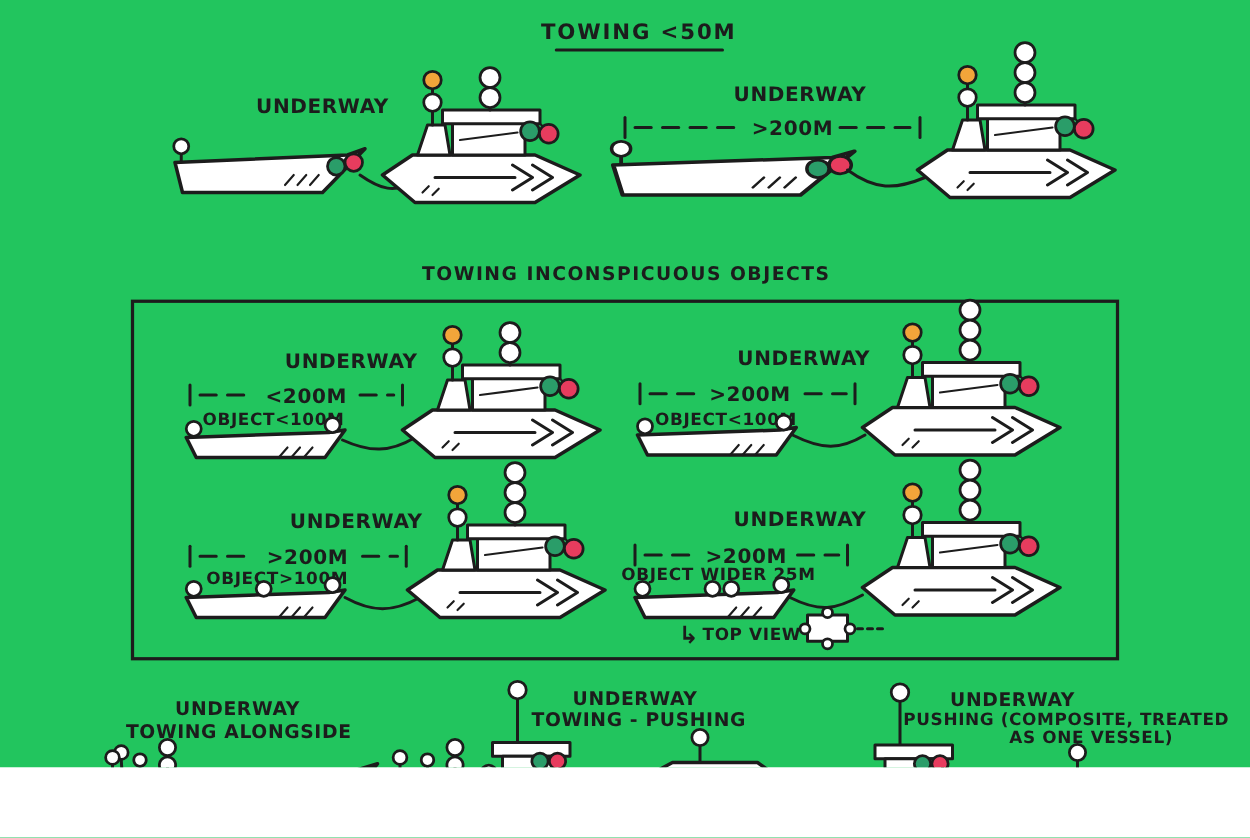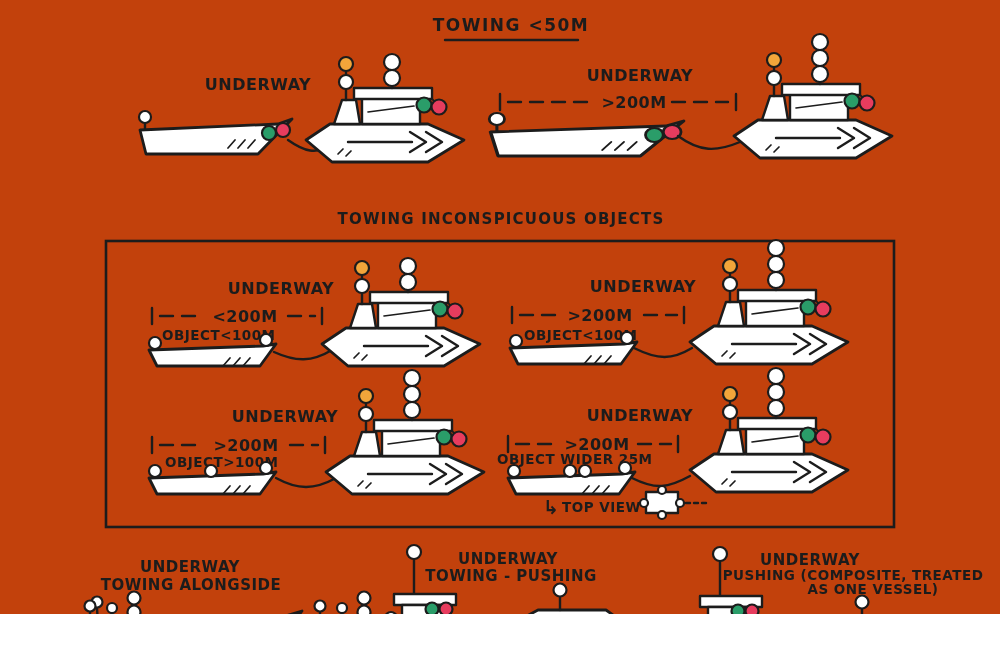--- a/index.html
+++ b/index.html
@@ -1,16 +1,16 @@
 <!DOCTYPE html>
 <html style="--ink: #1c1c1c; --orange: #f2a53a; --green: #2a9d69; --red: #e73c5e; --paper: #ffffff;"><head>
 <meta charset="utf-8">
 <style>
   html,body{margin:0;padding:0;background:#ffffff;}
-  .stage{position:relative;width:1000px;height:614px;background:#c2410c;overflow:hidden;}
+  .stage{position:relative;width:1000px;height:614px;background:#22c55e;overflow:hidden;}
   svg{display:block;}
   text{
     font-family:"DejaVu Sans", sans-serif;
     font-weight:700;
     fill:var(--ink);
     text-anchor:middle;
     letter-spacing:0.5px;
   }
   .t17{font-size:17px;letter-spacing:1.5px;}
   .t16{font-size:16px;}

